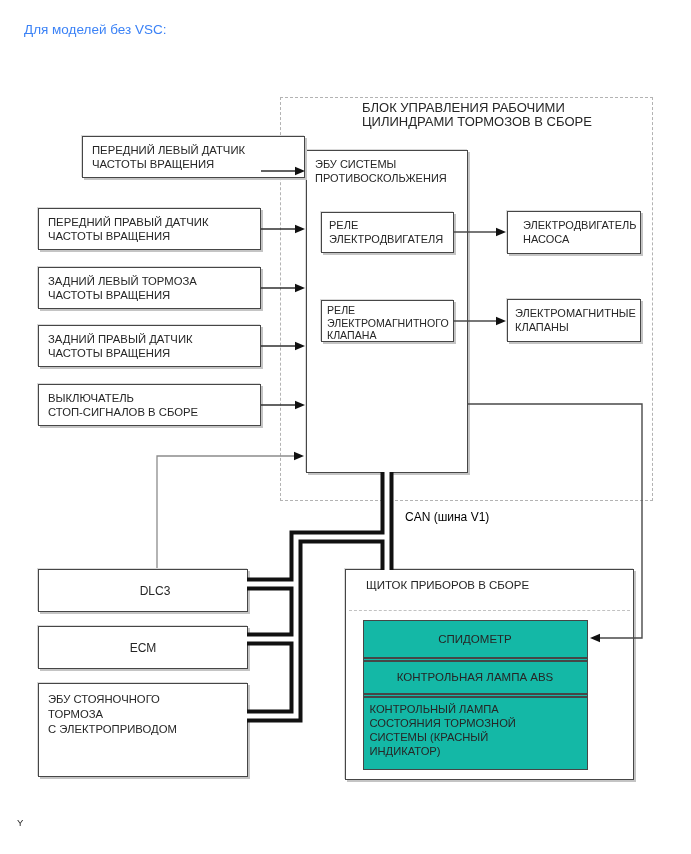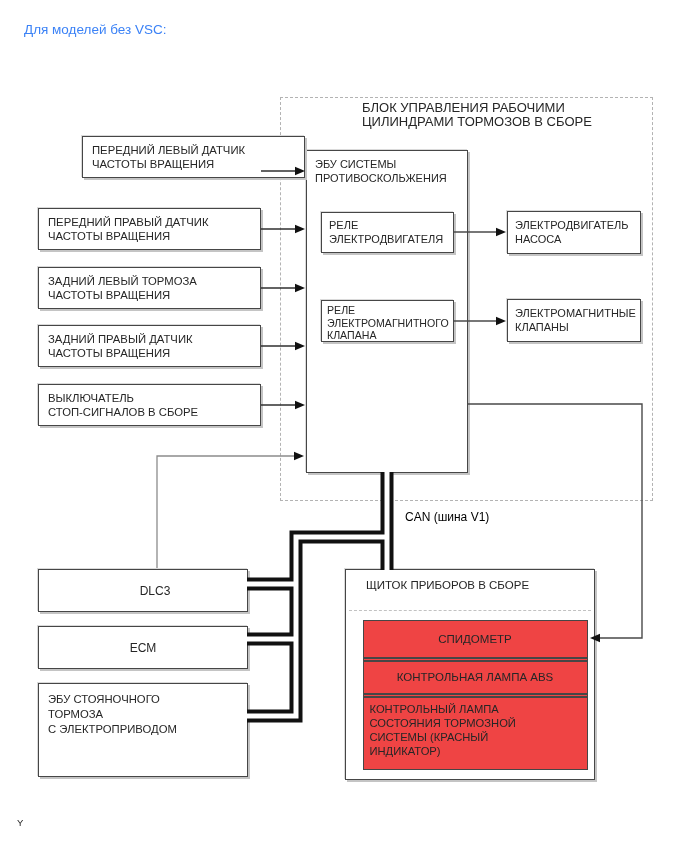--- a/index.html
+++ b/index.html
@@ -35,26 +35,26 @@
   #solenoid-valves-box{left:507px;top:299px;width:134px;height:43px;}
   .input-box{left:38px;width:223px;height:42px;}
   #input-0{top:136px;margin-left:44px;} #input-1{top:208px;} #input-2{top:267px;}
   #input-3{top:325px;} #input-4{top:384px;}
   .input-box .box-label{font-size:11.3px;line-height:14px;padding:5.5px 0 0 9px;}
   #dlc3-box{left:38px;top:569px;width:210px;height:43px;padding-left:24px;}
   #ecm-box{left:38px;top:626px;width:210px;height:43px;}
   #epb-box{left:38px;top:683px;width:210px;height:94px;}
   #epb-box .box-label{font-size:11.3px;line-height:15px;padding:8px 0 0 9px;}
   #can-label{left:405px;top:510px;font-size:12px;color:#000000;}
-  #cluster-box{left:345px;top:569px;width:250px;height:211px;}
+  #cluster-box{left:345px;top:569px;width:289px;height:211px;}
   #cluster-title{padding:9px 0 0 20px;font-size:11.5px;}
   #cluster-sep{position:absolute;left:3px;right:3px;top:40px;border-top:1.6px dashed #c2c2c2;}
   #cluster-stack{
     position:absolute;left:16.5px;top:49.5px;width:225px;height:150px;
-    border:1.5px solid #464646;box-sizing:border-box;background:#ef4444;
+    border:1.5px solid #464646;box-sizing:border-box;background:#14b8a6;
   }
   .cell{box-sizing:border-box;}
   .cell + .cell{border-top:5px double #464646;}
   #speedometer-cell{height:36px;}
   #brake-warning-cell{height:75px;}
   #brake-warning-cell .box-label{font-size:11.2px;line-height:14px;padding:4px 0 0 6px;}
   #abs-warning-cell{height:36px;}
   #speedometer-cell .center-lab,#abs-warning-cell .center-lab{font-size:11.5px;}
   #y-marker{left:17px;top:817px;font-size:9.5px;color:#1f1f1f;}
   #wiring-svg{position:absolute;left:0;top:0;z-index:6;pointer-events:none;}
@@ -78,21 +78,21 @@
   <div id="relay-motor-box" class="box">
     <div class="box-label" style="padding:6px 0 0 7px;">РЕЛЕ
 ЭЛЕКТРОДВИГАТЕЛЯ</div>
   </div>
   <div id="relay-solenoid-box" class="box">
     <div class="box-label">РЕЛЕ
 ЭЛЕКТРОМАГНИТНОГО
 КЛАПАНА</div>
   </div>
   <div id="pump-motor-box" class="box">
-    <div class="box-label" style="padding:7px 0 0 7px;">ЭЛЕКТРОДВИГАТЕЛЬ
+    <div class="box-label" style="padding:7px 0 0 15px;">ЭЛЕКТРОДВИГАТЕЛЬ
 НАСОСА</div>
   </div>
   <div id="solenoid-valves-box" class="box">
     <div class="box-label" style="padding:7px 0 0 7px;">ЭЛЕКТРОМАГНИТНЫЕ
 КЛАПАНЫ</div>
   </div>
 
   <div id="input-0" class="box input-box">
     <div class="box-label">ПЕРЕДНИЙ ЛЕВЫЙ ДАТЧИК
 ЧАСТОТЫ ВРАЩЕНИЯ</div>

